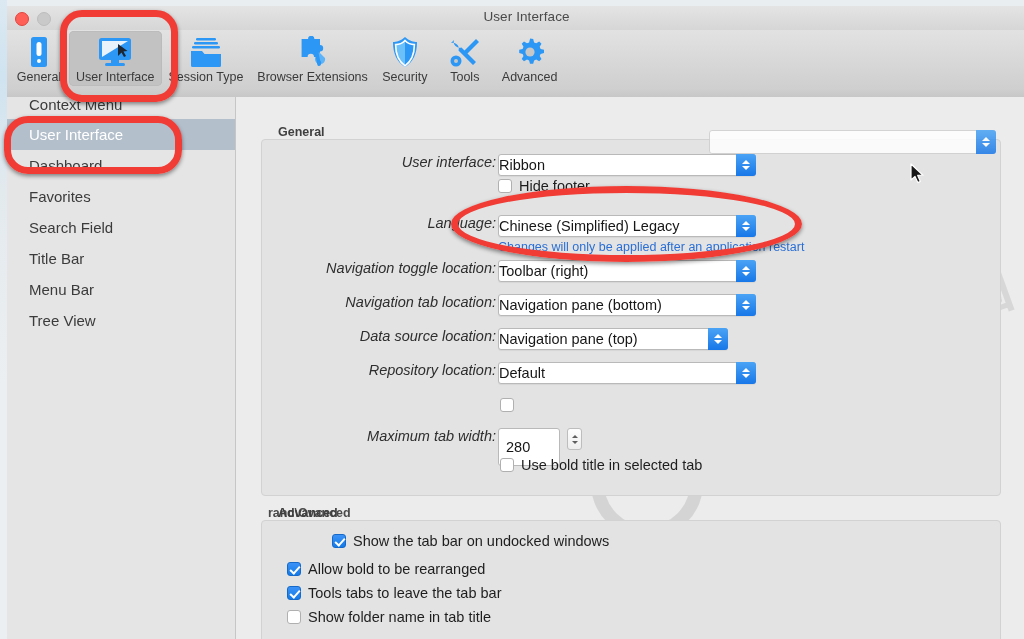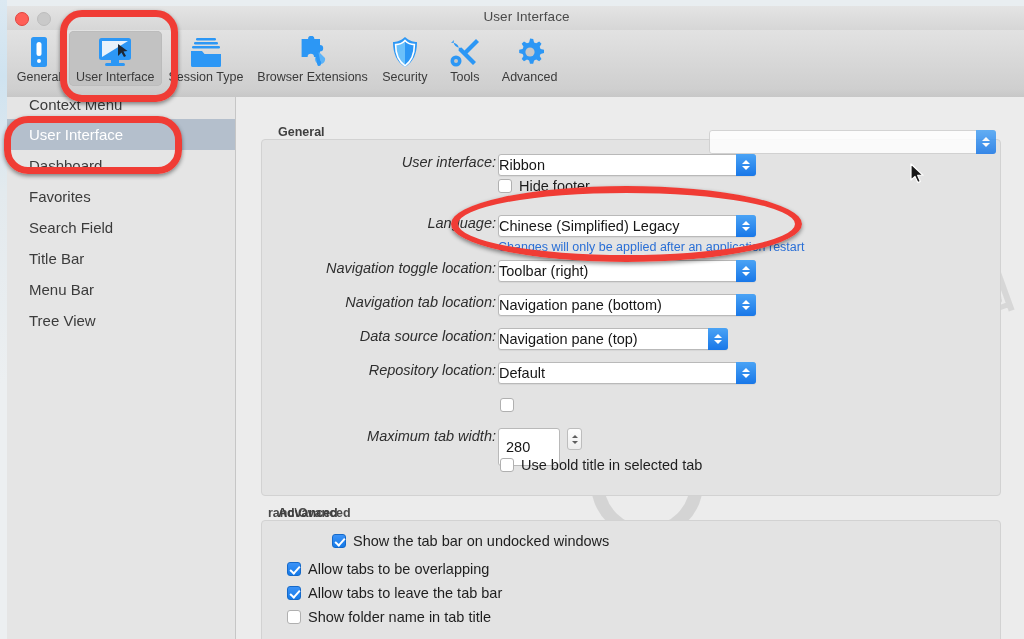--- a/index.html
+++ b/index.html
@@ -358,25 +358,25 @@
       <div class="grouplabel" style="left:12px;top:409px;color:#4a4a4a;margin-left:20px;">ranc\Ovanced</div>
       <div class="grouplabel" style="left:42px;top:409px;">Advanced</div>
       <div class="groupbox" style="left:25px;top:423px;width:738px;height:192px;"></div>
 
       <div class="cbrow" style="left:51px;top:436px;margin-left:45px;">
         <span class="cb on"></span>
         <span class="cblabel">Show the tab bar on undocked windows</span>
       </div>
       <div class="cbrow" style="left:51px;top:464px;">
         <span class="cb on"></span>
-        <span class="cblabel">Allow tabs to be overlapping</span>
+        <span class="cblabel">Allow bold to be rearranged</span>
       </div>
       <div class="cbrow" style="left:51px;top:488px;">
         <span class="cb on"></span>
-        <span class="cblabel">Allow tabs to leave the tab bar</span>
+        <span class="cblabel">Tools tabs to leave the tab bar</span>
       </div>
       <div class="cbrow" style="left:51px;top:512px;">
         <span class="cb"></span>
         <span class="cblabel">Show folder name in tab title</span>
       </div>
 
     </div>
   </div>
 
   <div class="annot" style="left:60px;top:10px;width:104px;height:78px;border-radius:22px;"></div>

